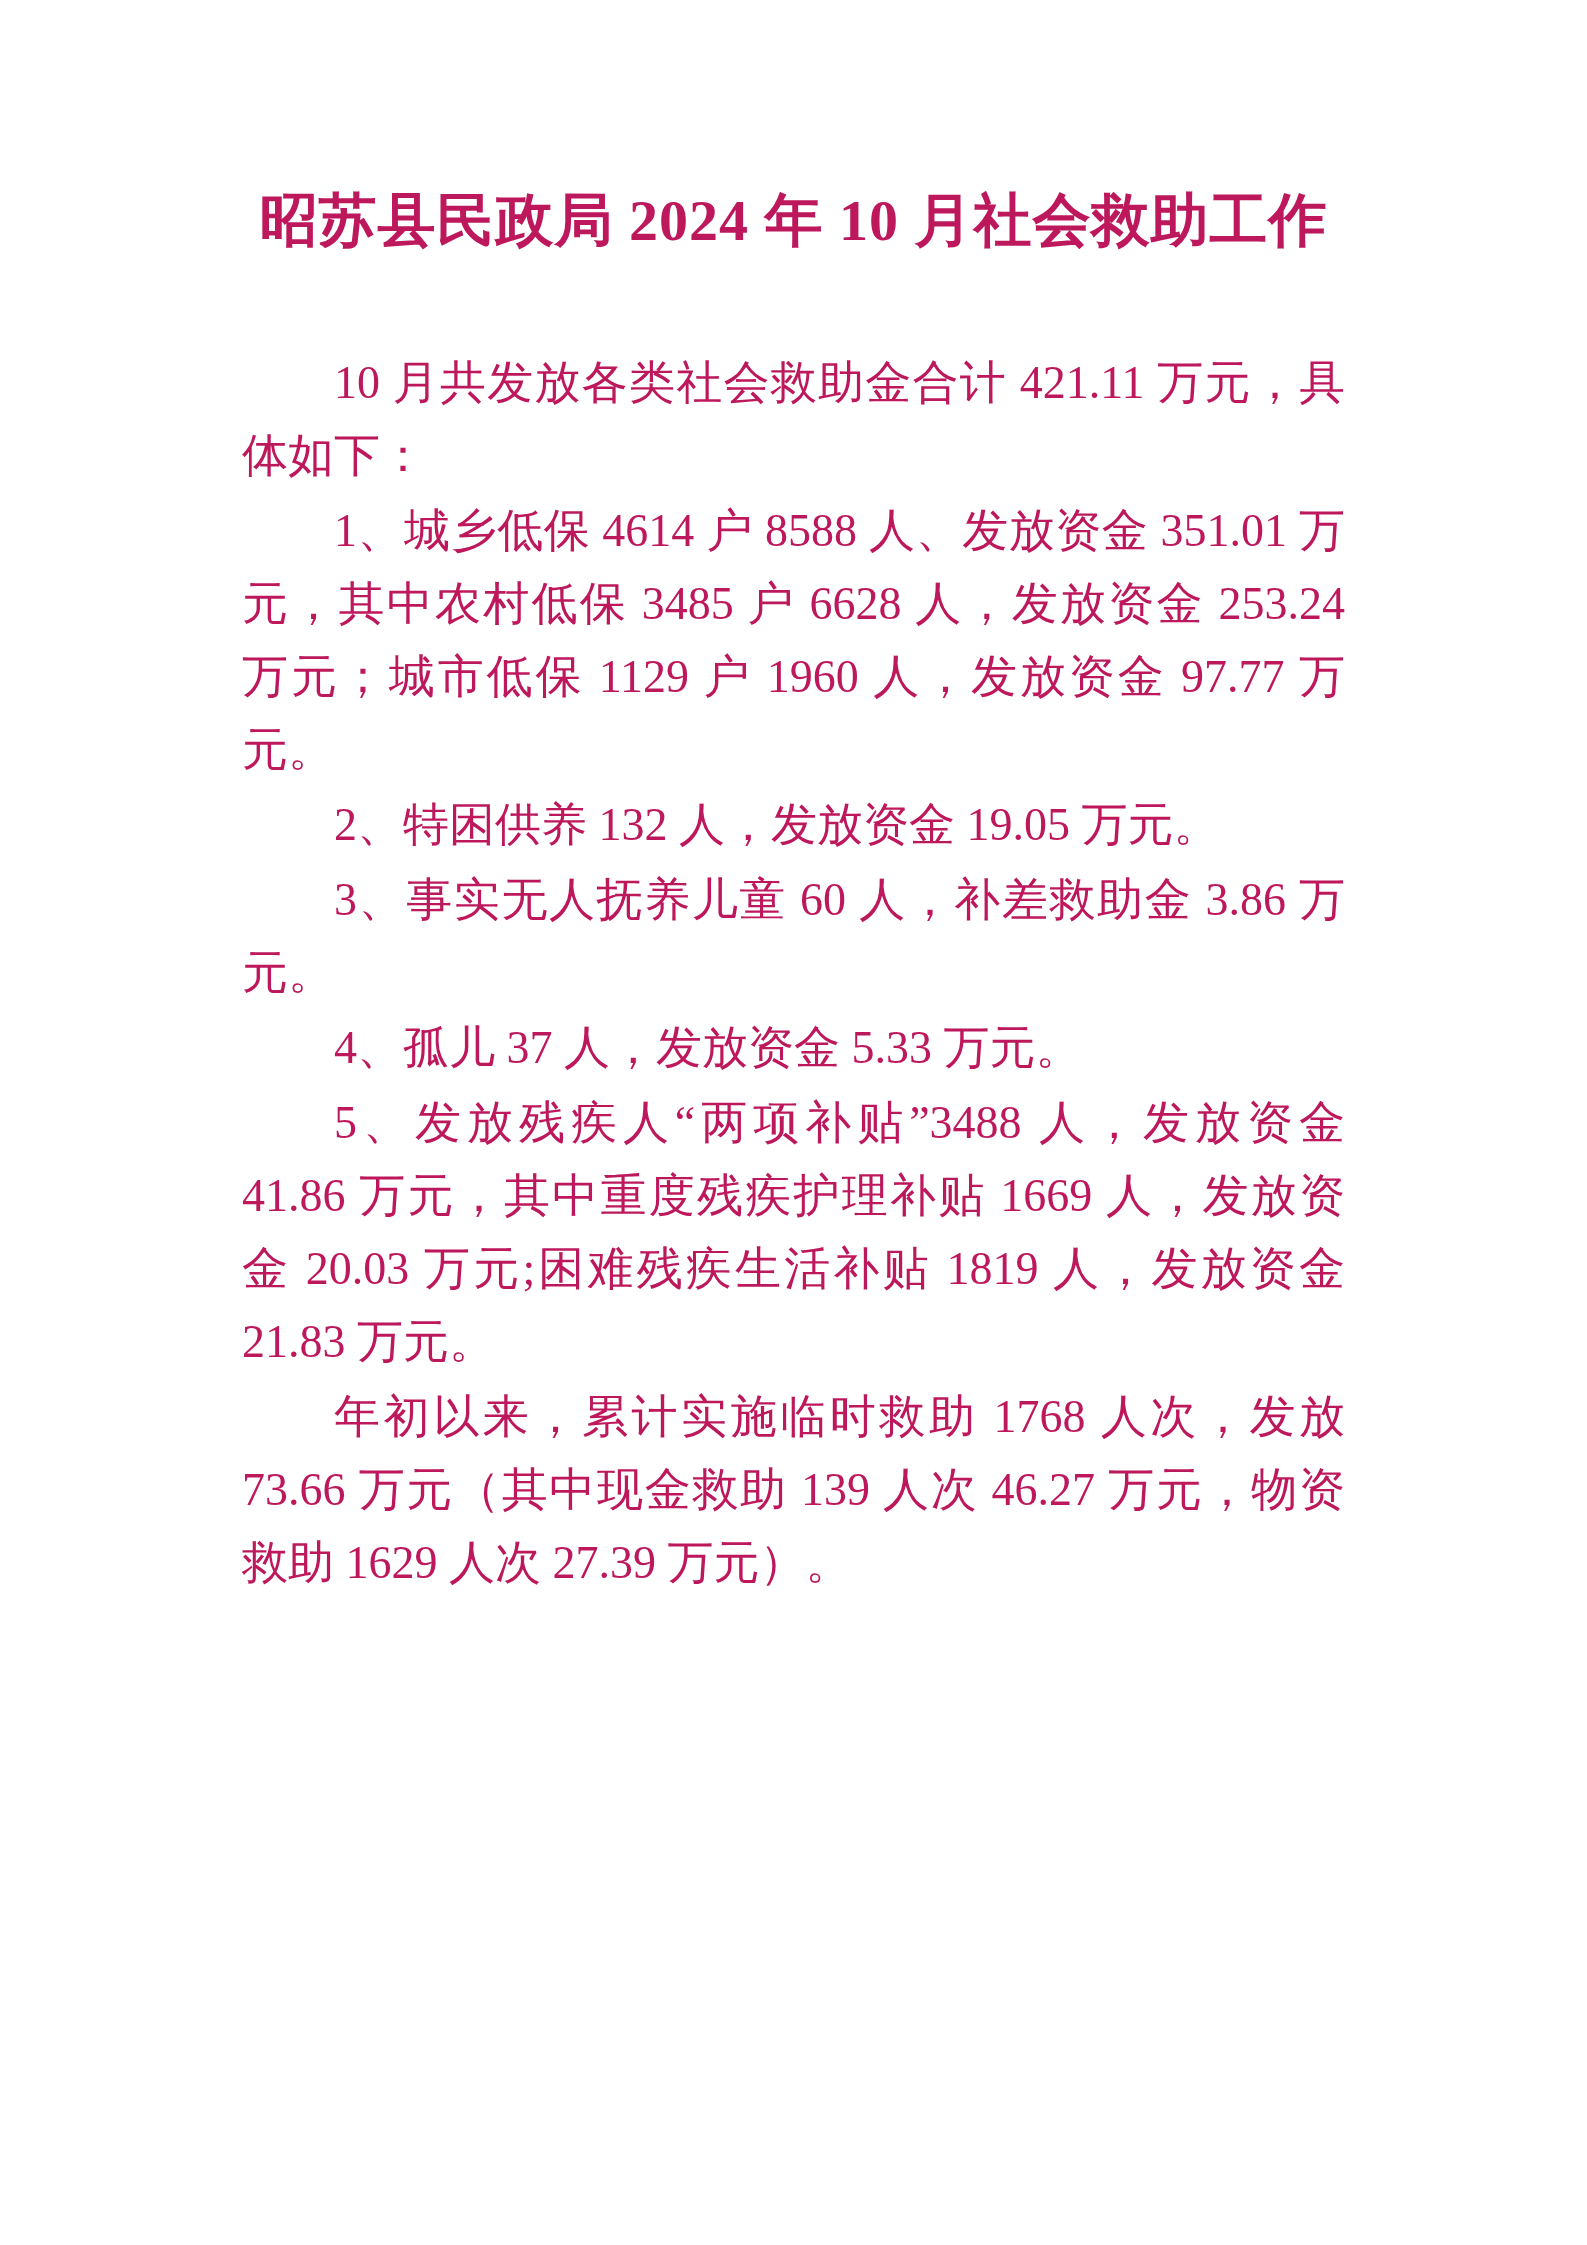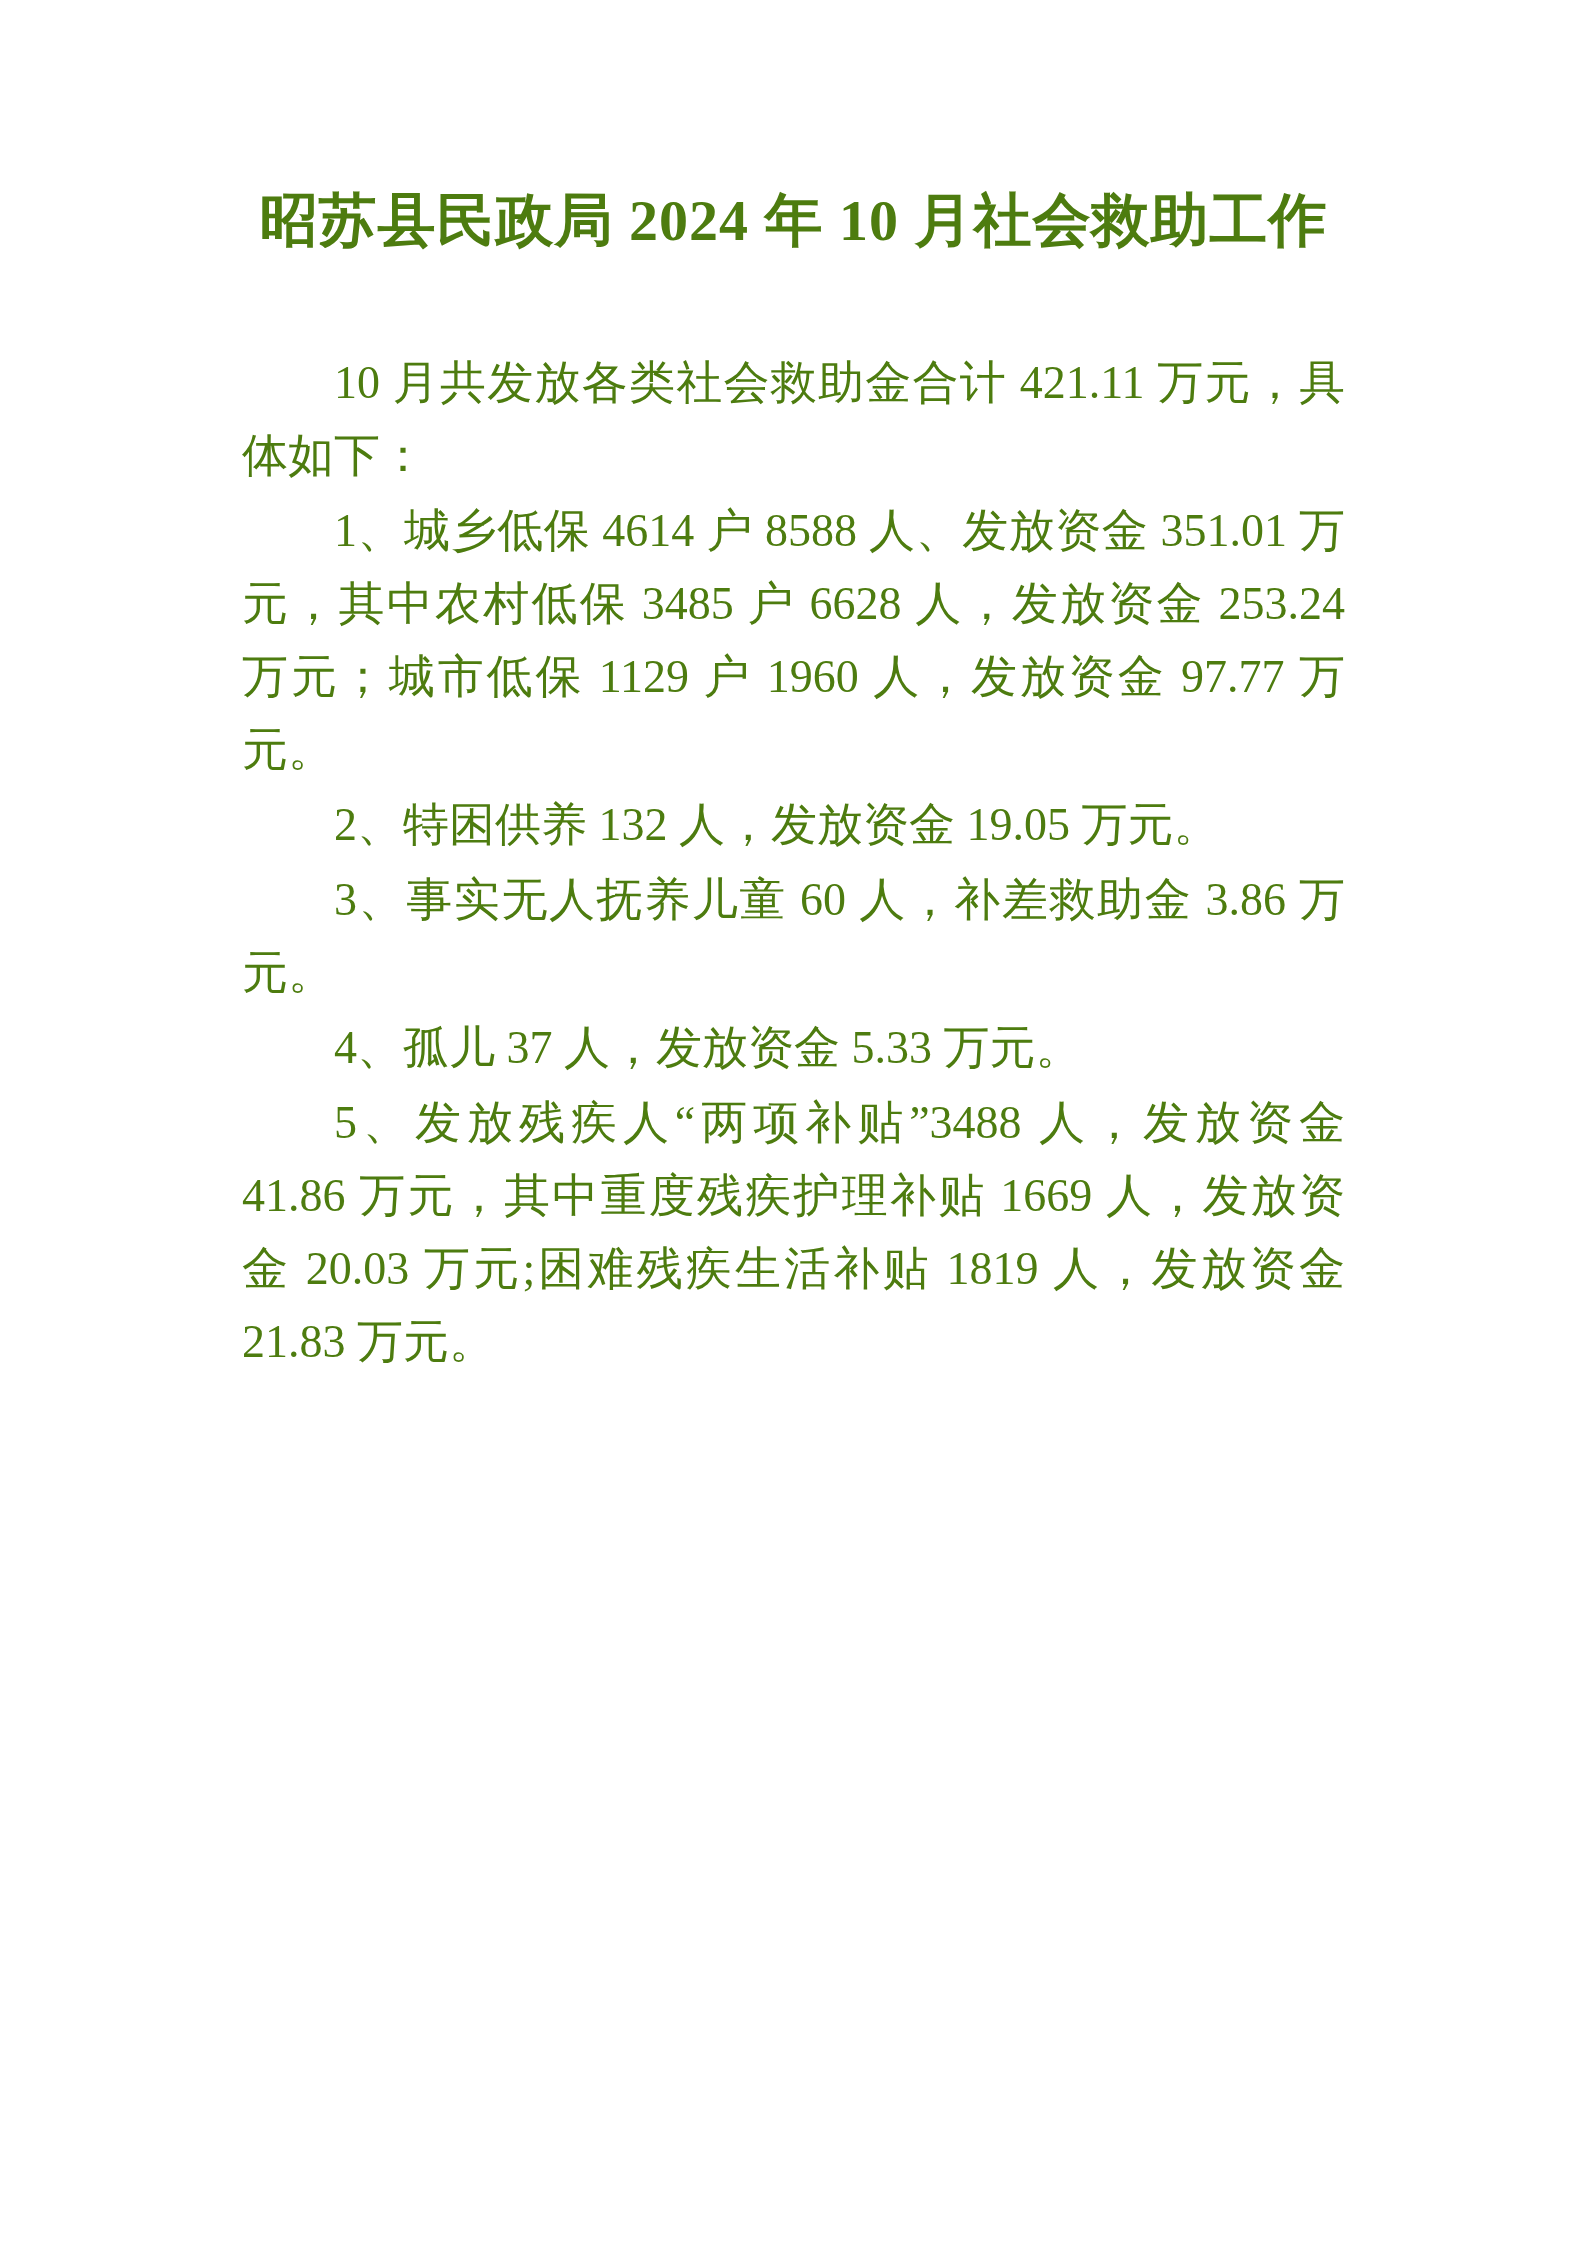--- a/index.html
+++ b/index.html
@@ -6,21 +6,21 @@
     margin: 0;
     padding: 0;
     background: #ffffff;
   }
   .page {
     position: relative;
     width: 1587px;
     height: 2245px;
     box-sizing: border-box;
     background: #ffffff;
-    color: #4d7c0f;
+    color: #be185d;
     padding: 182px 240px 0 240px;
     font-family: "Liberation Serif", "DejaVu Serif", serif;
     overflow: hidden;
   }
   .doc-title {
     margin: 0;
     font-size: 58px;
     line-height: 78px;
     font-weight: bold;
     text-align: center;
@@ -61,16 +61,17 @@
     <span class="title-line">昭苏县民政局 2024 年 10 月社会救助工作</span>
   </h1>
 
   <section class="doc-body">
     <p>10 月共发放各类社会救助金合计 421.11 万元，具体如下：</p>
     <p>1、城乡低保 4614 户 8588 人、发放资金 351.01 万元，其中农村低保 3485 户 6628 人，发放资金 253.24 万元；城市低保 1129 户 1960 人，发放资金 97.77 万元。</p>
     <p>2、特困供养 132 人，发放资金 19.05 万元。</p>
     <p>3、事实无人抚养儿童 60 人，补差救助金 3.86 万元。</p>
     <p>4、孤儿 37 人，发放资金 5.33 万元。</p>
     <p>5、发放残疾人“两项补贴”3488 人，发放资金 41.86 万元，其中重度残疾护理补贴 1669 人，发放资金 20.03 万元;困难残疾生活补贴 1819 人，发放资金 21.83 万元。</p>
+    <p>年初以来，累计实施临时救助 1768 人次，发放 73.66 万元（其中现金救助 139 人次 46.27 万元，物资救助 1629 人次 27.39 万元）。</p>
   </section>
 
 
 </div>
 
 </body></html>

